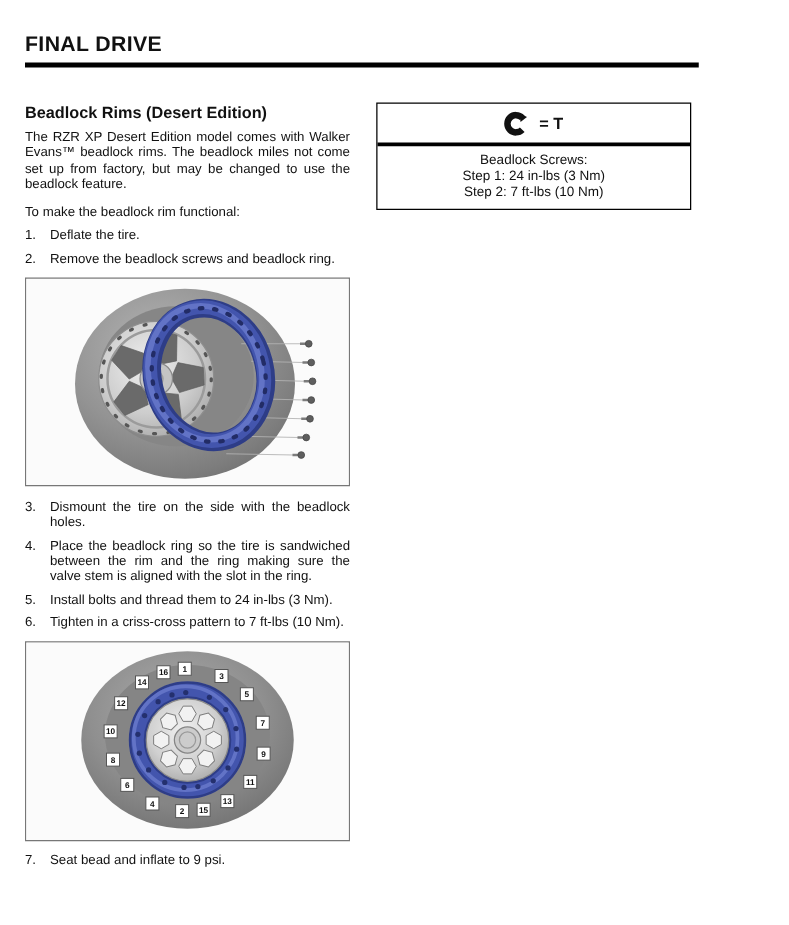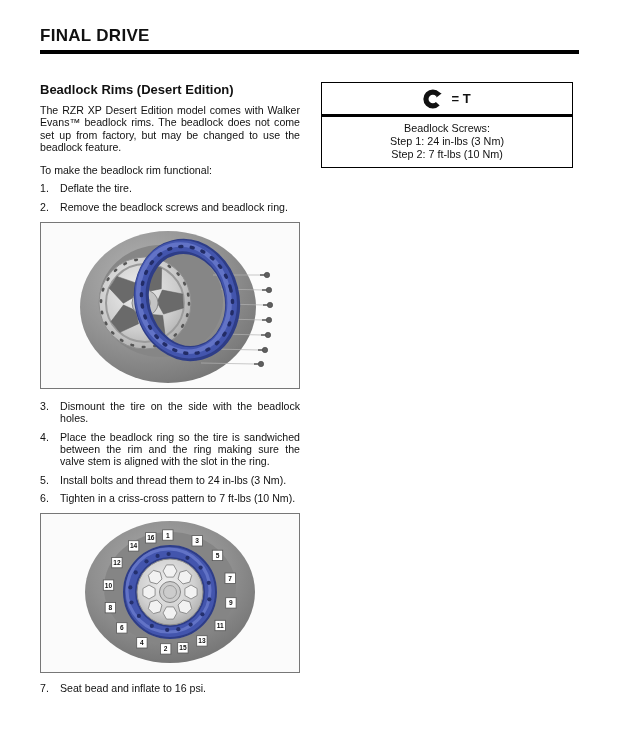--- a/index.html
+++ b/index.html
@@ -1,21 +1,21 @@
 <!DOCTYPE html>
 <html style="--ring-blue: #4355ad; --ring-blue-light: #6273c6; --tire-gray: #8d8d8d; --rim-silver: #d2d2d2;"><head>
 <meta charset="utf-8">
 <style>
   * { margin:0; padding:0; box-sizing:border-box; }
   html,body { background:#ffffff; }
   body {
     width:631px; height:740px; overflow:hidden;
     font-family:"Liberation Sans", sans-serif; color:#111;
   }
-  .page { padding:26px 0 0 40px; width:500px; }
+  .page { padding:26px 0 0 20px; width:500px; }
   h1[data-name="page-title"] { font-size:17px; font-weight:bold; letter-spacing:.3px; }
   .title-rule { width:539px; height:4px; background:#000; margin-top:4px; }
   .columns { display:flex; margin-top:28px; }
   .col-left { width:260px; flex:none; }
   .col-right { width:252px; flex:none; margin-left:21px; }
 
   h2[data-name="section-heading"] { font-size:13px; font-weight:bold; }
   .body-txt { font-size:10.6px; line-height:12.3px; }
   .intro { margin-top:7px; text-align:justify; }
   .leadin { margin-top:11px; }
@@ -54,21 +54,21 @@
 <div class="page" data-name="manual-page">
 
   <h1 data-name="page-title">FINAL DRIVE</h1>
   <div class="title-rule" data-name="title-rule"></div>
 
   <div class="columns" data-name="two-column-layout">
 
     <div class="col-left" data-name="left-column">
 
       <h2 data-name="section-heading">Beadlock Rims (Desert Edition)</h2>
-      <p class="body-txt intro" data-name="section-intro">The RZR XP Desert Edition model comes with Walker Evans™ beadlock rims. The beadlock does not come set up from factory, but may be changed to use the beadlock feature.</p>
+      <p class="body-txt intro" data-name="section-intro">The RZR XP Desert Edition model comes with Walker Evans™ beadlock rims. The beadlock miles not come set up from factory, but may be changed to use the beadlock feature.</p>
       <p class="body-txt leadin" data-name="section-lead-in">To make the beadlock rim functional:</p>
 
       <div class="step body-txt" data-name="step-item-1">
         <span class="num" data-name="step-number">1.</span>
         <span class="txt" data-name="step-text"><span>Deflate the tire.</span><b></b><span></span></span>
       </div>
       <div class="step body-txt" data-name="step-item-2">
         <span class="num" data-name="step-number">2.</span>
         <span class="txt" data-name="step-text"><span>Remove the beadlock screws and beadlock ring.</span><b></b><span></span></span>
       </div>
@@ -255,21 +255,21 @@
               <circle cx="116.6" cy="41.9" r="2.1" class="ringbolt"></circle>
               <rect x="104.6" y="18.6" width="10.4" height="10.4" class="numbox"></rect>
               <text x="109.8" y="26.3" class="numtxt">16</text>
             </g>
         </svg>
       </figure>
 
 
       <div class="step body-txt gap" data-name="step-item-7" style="margin-top:9px;">
         <span class="num" data-name="step-number">7.</span>
-        <span class="txt" data-name="step-text"><span>Seat bead and inflate to 16 psi.</span><b></b><span></span></span>
+        <span class="txt" data-name="step-text"><span>Seat bead and inflate to 9 psi.</span><b></b><span></span></span>
       </div>
 
     </div>
 
     <div class="col-right" data-name="right-column">
       <div class="torque-box" data-name="torque-spec-box">
         <div class="torque-head" data-name="torque-spec-header">
           <svg width="20" height="20" viewBox="0 0 20 20" data-name="torque-wrench-icon">
             <path d="M14.8 5.2 A6.9 6.9 0 1 0 14.8 14.8" fill="none" stroke="#111" stroke-width="5.2"></path>
             <path d="M12.6 1.6 L18.6 4.6 L13.4 8.6 Z" fill="#111"></path>

